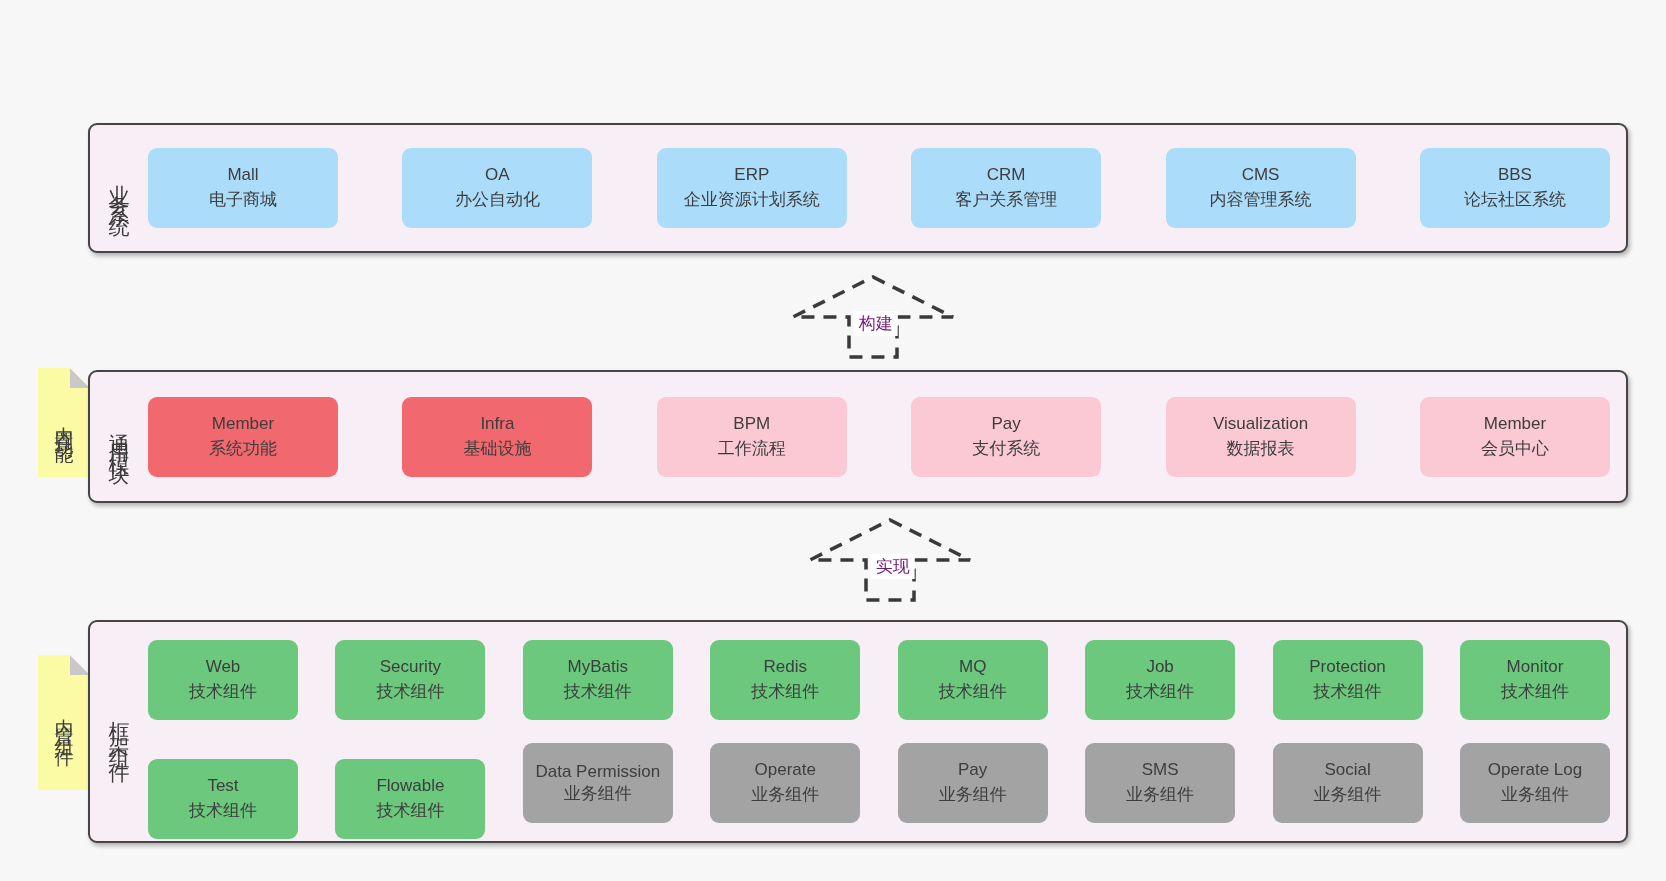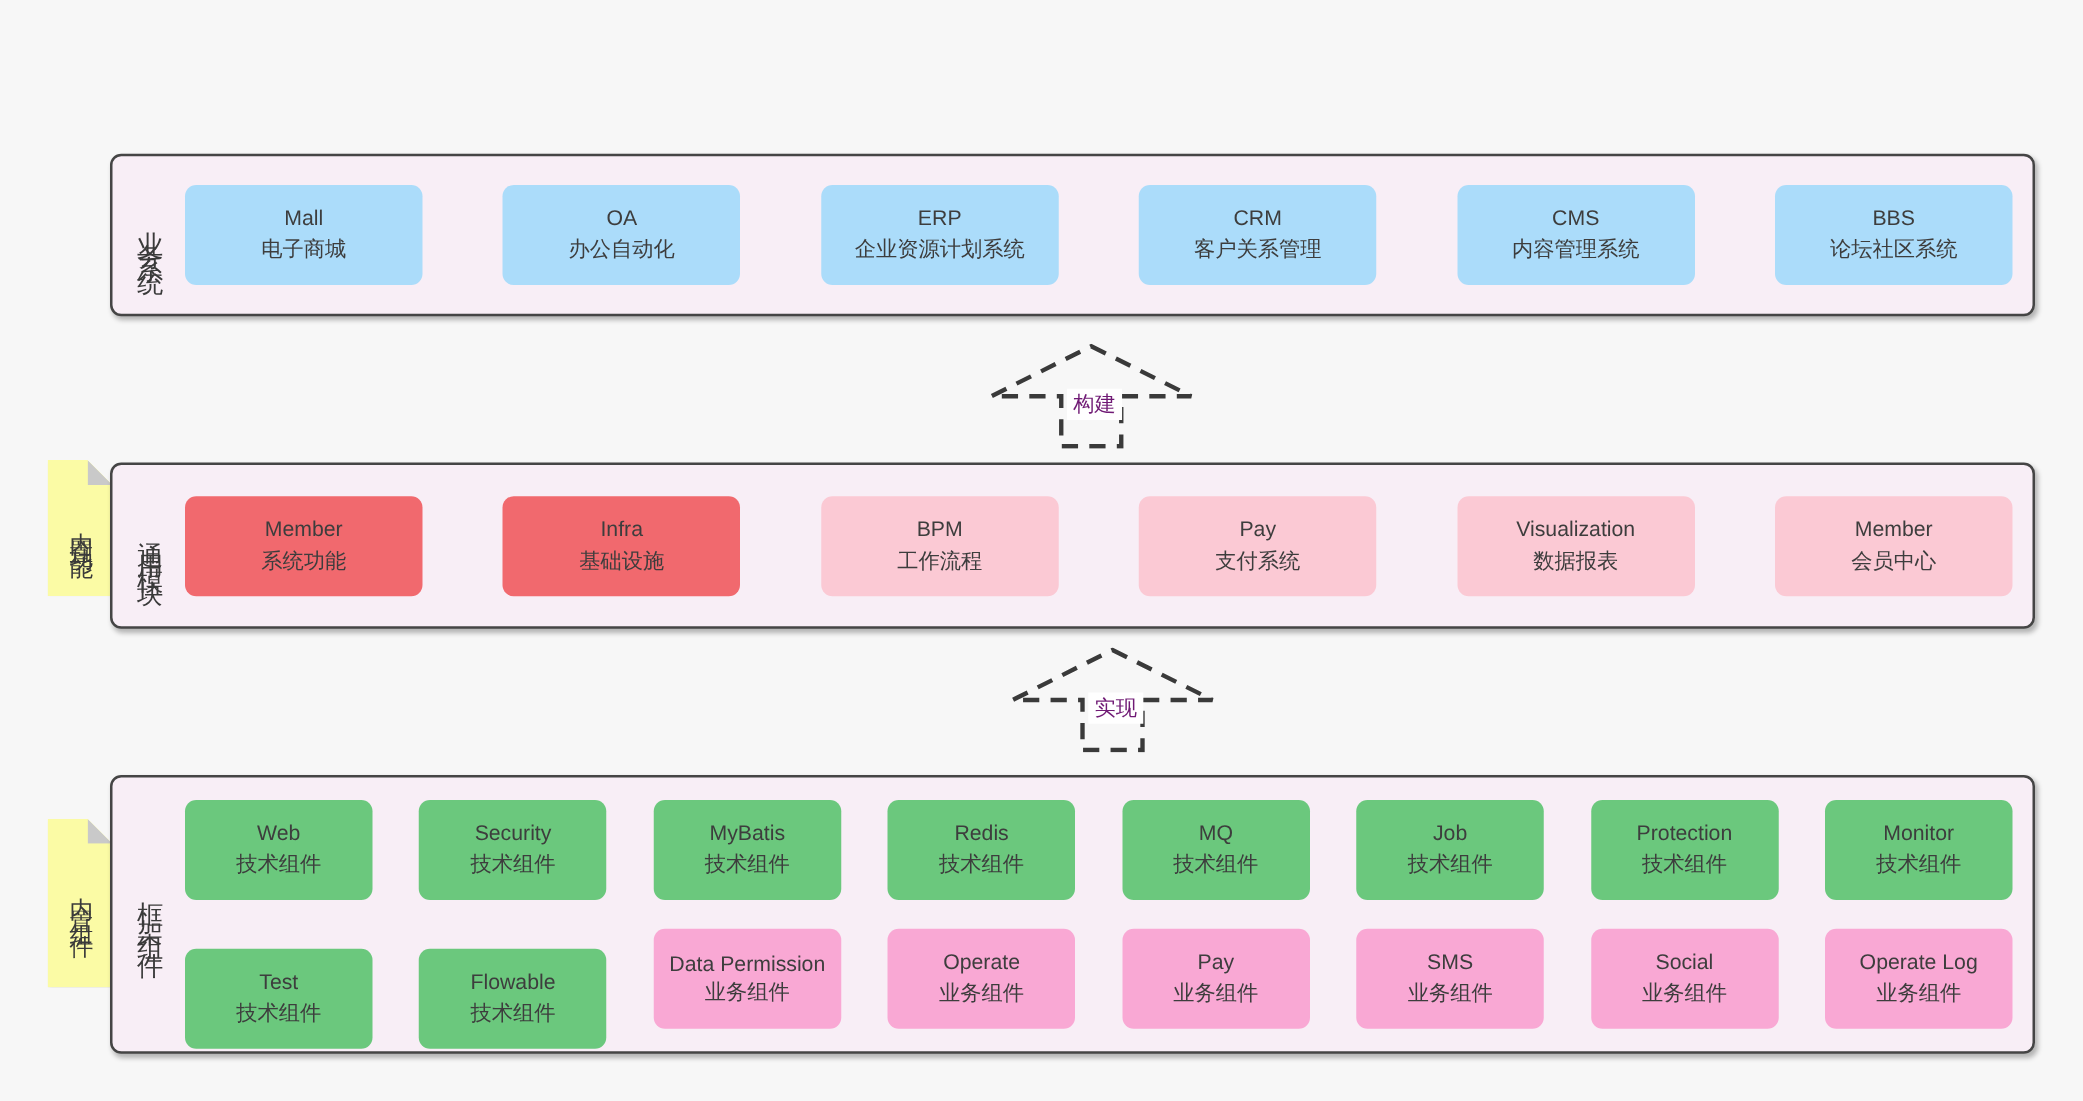--- a/index.html
+++ b/index.html
@@ -51,21 +51,21 @@
     height:80px; border-radius:9px;
     display:flex; flex-direction:column; align-items:center; justify-content:center;
     text-align:center; font-size:17px; line-height:1.45; color:#3d3d3d;
   }
   .w190 { width:190px; }
   .w150 { width:150px; }
   .blue       { background:#abdcfa; }
   .red        { background:#f1696e; }
   .pink       { background:#fbc9d4; }
   .green      { background:#6bc87d;margin-top:16px; }
-  .lightgreen { background:#f9a8d4;justify-content:center; }
+  .lightgreen { background:#a3a3a3;justify-content:center; }
   .tight { line-height:1.3; font-size:17px; }
 
   
   .sticky {
     position:absolute; left:38px; width:52px;
     background:#fbfba5;
     box-shadow:1px 2px 3px rgba(0,0,0,.2);
     display:flex; align-items:center; justify-content:center;
     font-size:19px; color:#3a3a3a;
     clip-path:polygon(0 0, calc(100% - 20px) 0, 100% 20px, 100% 100%, 0 100%);

